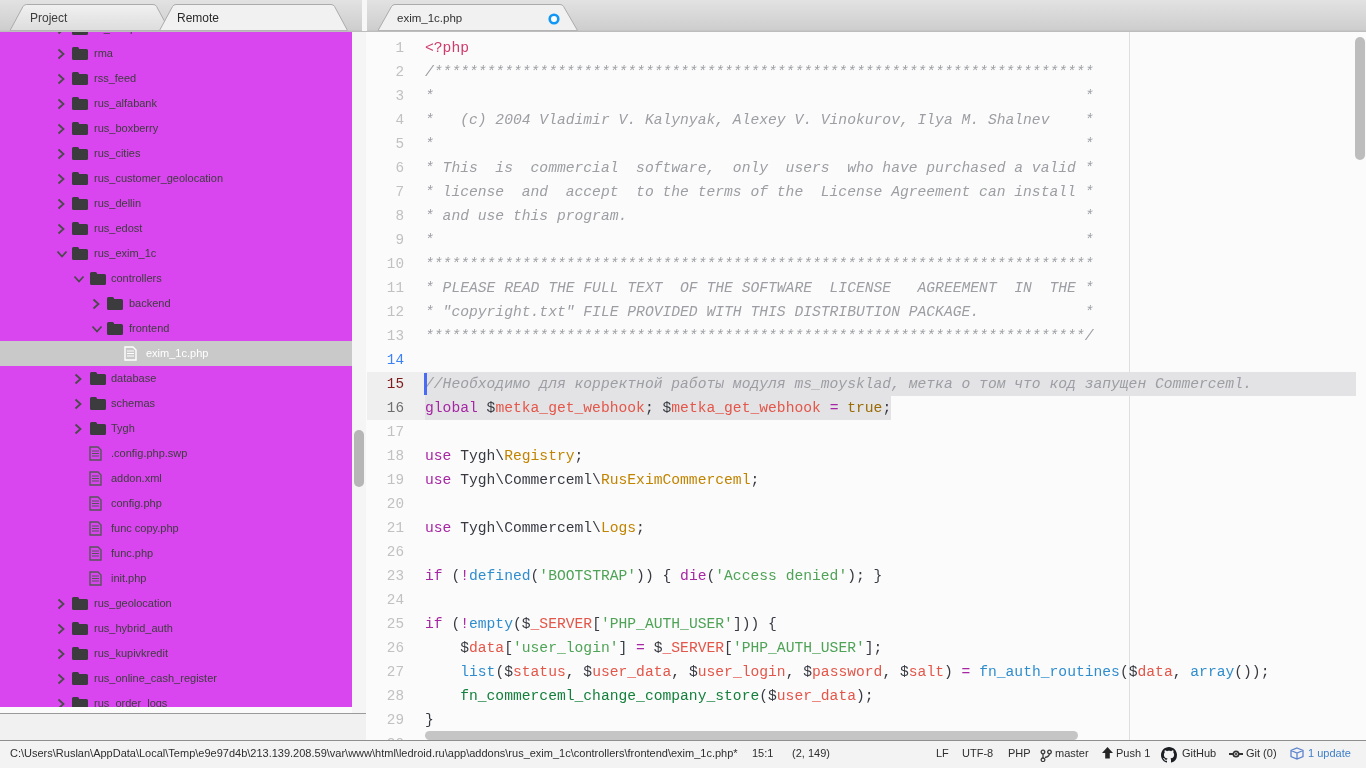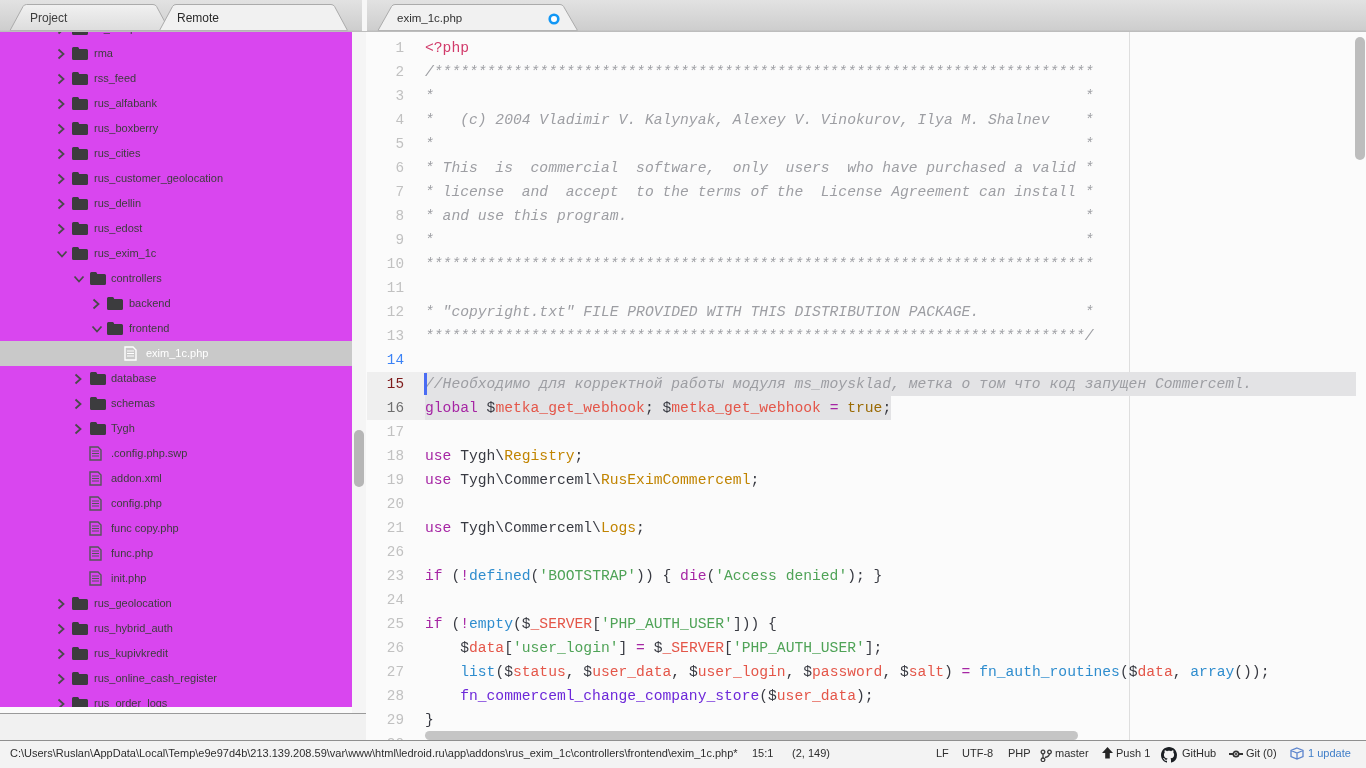--- a/index.html
+++ b/index.html
@@ -224,20 +224,21 @@
 <div class="cl" style="top:124px"><span style="color:#9d9ea3;font-style:italic">*&nbsp;This&nbsp;&nbsp;is&nbsp;&nbsp;commercial&nbsp;&nbsp;software,&nbsp;&nbsp;only&nbsp;&nbsp;users&nbsp;&nbsp;who&nbsp;have&nbsp;purchased&nbsp;a&nbsp;valid&nbsp;*</span></div>
 <div class="ln" style="top:148px;color:#c1c1c1">7</div>
 <div class="cl" style="top:148px"><span style="color:#9d9ea3;font-style:italic">*&nbsp;license&nbsp;&nbsp;and&nbsp;&nbsp;accept&nbsp;&nbsp;to&nbsp;the&nbsp;terms&nbsp;of&nbsp;the&nbsp;&nbsp;License&nbsp;Agreement&nbsp;can&nbsp;install&nbsp;*</span></div>
 <div class="ln" style="top:172px;color:#c1c1c1">8</div>
 <div class="cl" style="top:172px"><span style="color:#9d9ea3;font-style:italic">*&nbsp;and&nbsp;use&nbsp;this&nbsp;program.&nbsp;&nbsp;&nbsp;&nbsp;&nbsp;&nbsp;&nbsp;&nbsp;&nbsp;&nbsp;&nbsp;&nbsp;&nbsp;&nbsp;&nbsp;&nbsp;&nbsp;&nbsp;&nbsp;&nbsp;&nbsp;&nbsp;&nbsp;&nbsp;&nbsp;&nbsp;&nbsp;&nbsp;&nbsp;&nbsp;&nbsp;&nbsp;&nbsp;&nbsp;&nbsp;&nbsp;&nbsp;&nbsp;&nbsp;&nbsp;&nbsp;&nbsp;&nbsp;&nbsp;&nbsp;&nbsp;&nbsp;&nbsp;&nbsp;&nbsp;&nbsp;&nbsp;*</span></div>
 <div class="ln" style="top:196px;color:#c1c1c1">9</div>
 <div class="cl" style="top:196px"><span style="color:#9d9ea3;font-style:italic">*&nbsp;&nbsp;&nbsp;&nbsp;&nbsp;&nbsp;&nbsp;&nbsp;&nbsp;&nbsp;&nbsp;&nbsp;&nbsp;&nbsp;&nbsp;&nbsp;&nbsp;&nbsp;&nbsp;&nbsp;&nbsp;&nbsp;&nbsp;&nbsp;&nbsp;&nbsp;&nbsp;&nbsp;&nbsp;&nbsp;&nbsp;&nbsp;&nbsp;&nbsp;&nbsp;&nbsp;&nbsp;&nbsp;&nbsp;&nbsp;&nbsp;&nbsp;&nbsp;&nbsp;&nbsp;&nbsp;&nbsp;&nbsp;&nbsp;&nbsp;&nbsp;&nbsp;&nbsp;&nbsp;&nbsp;&nbsp;&nbsp;&nbsp;&nbsp;&nbsp;&nbsp;&nbsp;&nbsp;&nbsp;&nbsp;&nbsp;&nbsp;&nbsp;&nbsp;&nbsp;&nbsp;&nbsp;&nbsp;&nbsp;*</span></div>
 <div class="ln" style="top:220px;color:#c1c1c1">10</div>
 <div class="cl" style="top:220px"><span style="color:#9d9ea3;font-style:italic">****************************************************************************</span></div>
 <div class="ln" style="top:244px;color:#c1c1c1">11</div>
+<div class="cl" style="top:244px"><span style="color:#9d9ea3;font-style:italic">*&nbsp;PLEASE&nbsp;READ&nbsp;THE&nbsp;FULL&nbsp;TEXT&nbsp;&nbsp;OF&nbsp;THE&nbsp;SOFTWARE&nbsp;&nbsp;LICENSE&nbsp;&nbsp;&nbsp;AGREEMENT&nbsp;&nbsp;IN&nbsp;&nbsp;THE&nbsp;*</span></div>
 <div class="ln" style="top:268px;color:#c1c1c1">12</div>
 <div class="cl" style="top:268px"><span style="color:#9d9ea3;font-style:italic">*&nbsp;"copyright.txt"&nbsp;FILE&nbsp;PROVIDED&nbsp;WITH&nbsp;THIS&nbsp;DISTRIBUTION&nbsp;PACKAGE.&nbsp;&nbsp;&nbsp;&nbsp;&nbsp;&nbsp;&nbsp;&nbsp;&nbsp;&nbsp;&nbsp;&nbsp;*</span></div>
 <div class="ln" style="top:292px;color:#c1c1c1">13</div>
 <div class="cl" style="top:292px"><span style="color:#9d9ea3;font-style:italic">***************************************************************************/</span></div>
 <div class="ln" style="top:316px;color:#3b82f6">14</div>
 <div class="ln" style="top:340px;color:#7f1d1d">15</div>
 <div class="cl" style="top:340px"><span style="color:#9d9ea3;font-style:italic">//Необходимо&nbsp;для&nbsp;корректной&nbsp;работы&nbsp;модуля&nbsp;ms_moysklad,&nbsp;метка&nbsp;о&nbsp;том&nbsp;что&nbsp;код&nbsp;запущен&nbsp;Commerceml.</span></div>
 <div class="ln" style="top:364px;color:#6e6e6e">16</div>
 <div class="cl" style="top:364px"><span style="color:#a626a4">global</span><span style="color:#383a42">&nbsp;$</span><span style="color:#e45649">metka_get_webhook</span><span style="color:#383a42">;&nbsp;</span><span style="color:#383a42">$</span><span style="color:#e45649">metka_get_webhook</span><span style="color:#383a42">&nbsp;</span><span style="color:#a626a4">=</span><span style="color:#383a42">&nbsp;</span><span style="color:#9a6a03">true</span><span style="color:#383a42">;</span></div>
 <div class="ln" style="top:388px;color:#c1c1c1">17</div>
@@ -252,21 +253,21 @@
 <div class="ln" style="top:532px;color:#c1c1c1">23</div>
 <div class="cl" style="top:532px"><span style="color:#a626a4">if</span><span style="color:#383a42">&nbsp;(</span><span style="color:#a626a4">!</span><span style="color:#2f8dce">defined</span><span style="color:#383a42">(</span><span style="color:#4fa357">'BOOTSTRAP'</span><span style="color:#383a42">))&nbsp;{&nbsp;</span><span style="color:#a626a4">die</span><span style="color:#383a42">(</span><span style="color:#4fa357">'Access&nbsp;denied'</span><span style="color:#383a42">);&nbsp;}</span></div>
 <div class="ln" style="top:556px;color:#c1c1c1">24</div>
 <div class="ln" style="top:580px;color:#c1c1c1">25</div>
 <div class="cl" style="top:580px"><span style="color:#a626a4">if</span><span style="color:#383a42">&nbsp;(</span><span style="color:#a626a4">!</span><span style="color:#2f8dce">empty</span><span style="color:#383a42">($</span><span style="color:#e45649">_SERVER</span><span style="color:#383a42">[</span><span style="color:#4fa357">'PHP_AUTH_USER'</span><span style="color:#383a42">]))&nbsp;{</span></div>
 <div class="ln" style="top:604px;color:#c1c1c1">26</div>
 <div class="cl" style="top:604px"><span style="color:#383a42">&nbsp;&nbsp;&nbsp;&nbsp;$</span><span style="color:#e45649">data</span><span style="color:#383a42">[</span><span style="color:#4fa357">'user_login'</span><span style="color:#383a42">]&nbsp;</span><span style="color:#a626a4">=</span><span style="color:#383a42">&nbsp;$</span><span style="color:#e45649">_SERVER</span><span style="color:#383a42">[</span><span style="color:#4fa357">'PHP_AUTH_USER'</span><span style="color:#383a42">];</span></div>
 <div class="ln" style="top:628px;color:#c1c1c1">27</div>
 <div class="cl" style="top:628px"><span style="color:#383a42">&nbsp;&nbsp;&nbsp;&nbsp;</span><span style="color:#2f8dce">list</span><span style="color:#383a42">($</span><span style="color:#e45649">status</span><span style="color:#383a42">,&nbsp;$</span><span style="color:#e45649">user_data</span><span style="color:#383a42">,&nbsp;$</span><span style="color:#e45649">user_login</span><span style="color:#383a42">,&nbsp;$</span><span style="color:#e45649">password</span><span style="color:#383a42">,&nbsp;$</span><span style="color:#e45649">salt</span><span style="color:#383a42">)&nbsp;</span><span style="color:#a626a4">=</span><span style="color:#383a42">&nbsp;</span><span style="color:#2f8dce">fn_auth_routines</span><span style="color:#383a42">($</span><span style="color:#e45649">data</span><span style="color:#383a42">,&nbsp;</span><span style="color:#2f8dce">array</span><span style="color:#383a42">());</span></div>
 <div class="ln" style="top:652px;color:#c1c1c1">28</div>
-<div class="cl" style="top:652px"><span style="color:#383a42">&nbsp;&nbsp;&nbsp;&nbsp;</span><span style="color:#6d28d9">fn_commerceml_change_company_store</span><span style="color:#383a42">($</span><span style="color:#e45649">user_data</span><span style="color:#383a42">);</span></div>
+<div class="cl" style="top:652px"><span style="color:#383a42">&nbsp;&nbsp;&nbsp;&nbsp;</span><span style="color:#15803d">fn_commerceml_change_company_store</span><span style="color:#383a42">($</span><span style="color:#e45649">user_data</span><span style="color:#383a42">);</span></div>
 <div class="ln" style="top:676px;color:#c1c1c1">29</div>
 <div class="cl" style="top:676px"><span style="color:#383a42">}</span></div>
 <div class="ln" style="top:700px;color:#c1c1c1">30</div>
 
 <div class="abs" style="left:58px;top:341px;width:2.5px;height:22px;background:#4a6cf3"></div>
 
 <div class="abs" style="left:59px;top:699px;width:653px;height:9px;background:#c5c5c5;border-radius:4.5px"></div>
 
 <div class="abs" style="left:989px;top:5px;width:10px;height:123px;background:#bdbdbd;border-radius:5px"></div>
 </div>

